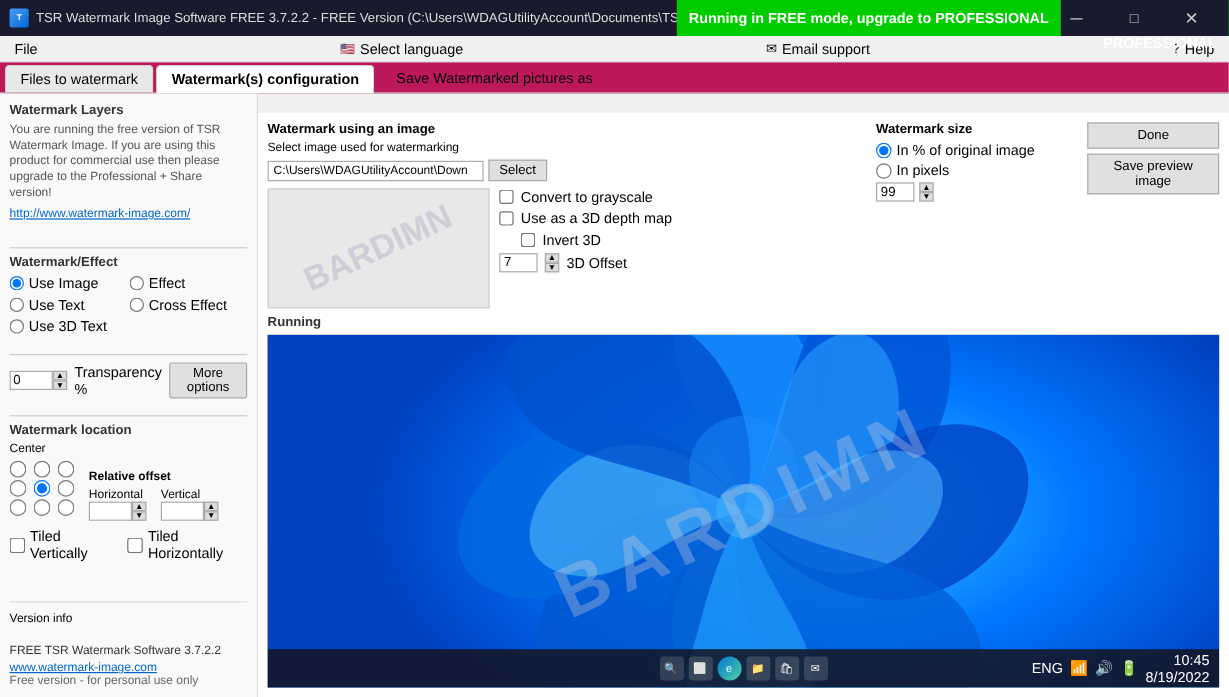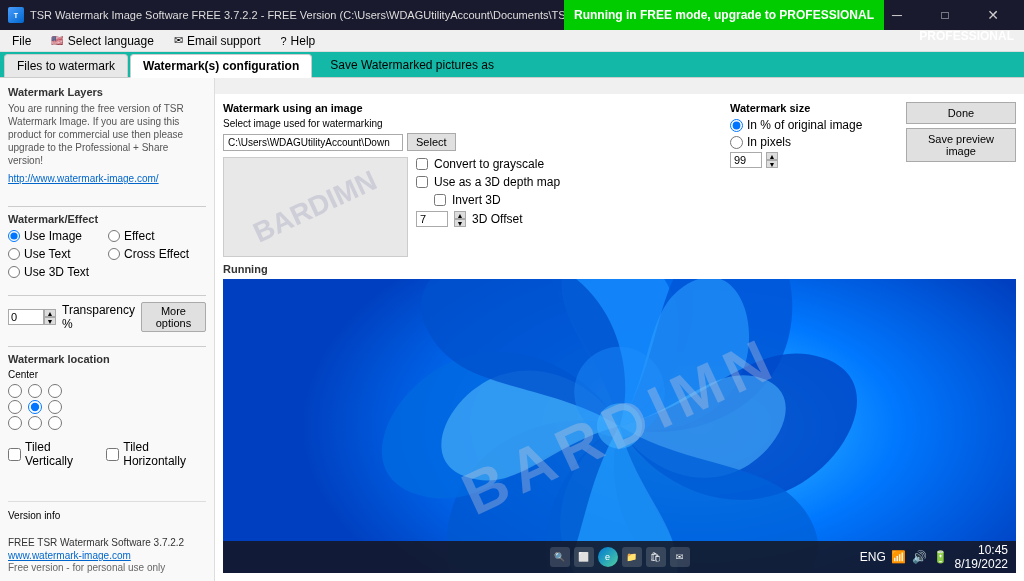--- a/index.html
+++ b/index.html
@@ -37,32 +37,33 @@
 
     
     .menubar {
       background: #f0f0f0;
       height: 22px;
       display: flex;
       align-items: center;
       padding: 0 4px;
       border-bottom: 1px solid #ddd;
       gap: 4px;
+      justify-content: space-between;
     }
     .menu-item {
       padding: 2px 8px;
       cursor: pointer;
       border-radius: 3px;
       display: flex; align-items: center; gap: 4px;
     }
     .flag-icon { font-size: 10px; }
 
     
     .tabs {
-      background: #14b8a6;
+      background: #be185d;
       height: 26px;
       display: flex;
       align-items: flex-end;
       padding: 0 4px;
       border-bottom: 1px solid #ccc;
     }
     .tab {
       padding: 4px 12px;
       cursor: pointer;
       border: 1px solid #ccc;
@@ -372,20 +373,45 @@
             <input type="radio" name="loc" class="loc-radio" style="">
             <input type="radio" name="loc" class="loc-radio" style="">
             <input type="radio" name="loc" class="loc-radio" style="">
             <input type="radio" name="loc" class="loc-radio" checked="" style="">
             <input type="radio" name="loc" class="loc-radio" style="">
             <input type="radio" name="loc" class="loc-radio" style="">
             <input type="radio" name="loc" class="loc-radio" style="">
             <input type="radio" name="loc" class="loc-radio" style="">
           </div>
         </div>
+        <div>
+          <div class="offset-label">Relative offset</div>
+          <div class="offset-row">
+            <div class="offset-col">
+              <span class="offset-sublabel">Horizontal</span>
+              <div class="spin-wrapper">
+                <input type="text" class="spin-input" style="">
+                <div class="spin-arrows">
+                  <div class="spin-arrow">▲</div>
+                  <div class="spin-arrow">▼</div>
+                </div>
+              </div>
+            </div>
+            <div class="offset-col">
+              <span class="offset-sublabel">Vertical</span>
+              <div class="spin-wrapper">
+                <input type="text" class="spin-input" style="">
+                <div class="spin-arrows">
+                  <div class="spin-arrow">▲</div>
+                  <div class="spin-arrow">▼</div>
+                </div>
+              </div>
+            </div>
+          </div>
+        </div>
       </div>
       <div class="tiled-row">
         <div class="checkbox-item">
           <input type="checkbox" style="">
           <span>Tiled Vertically</span>
         </div>
         <div class="checkbox-item">
           <input type="checkbox" style="">
           <span>Tiled Horizontally</span>
         </div>

